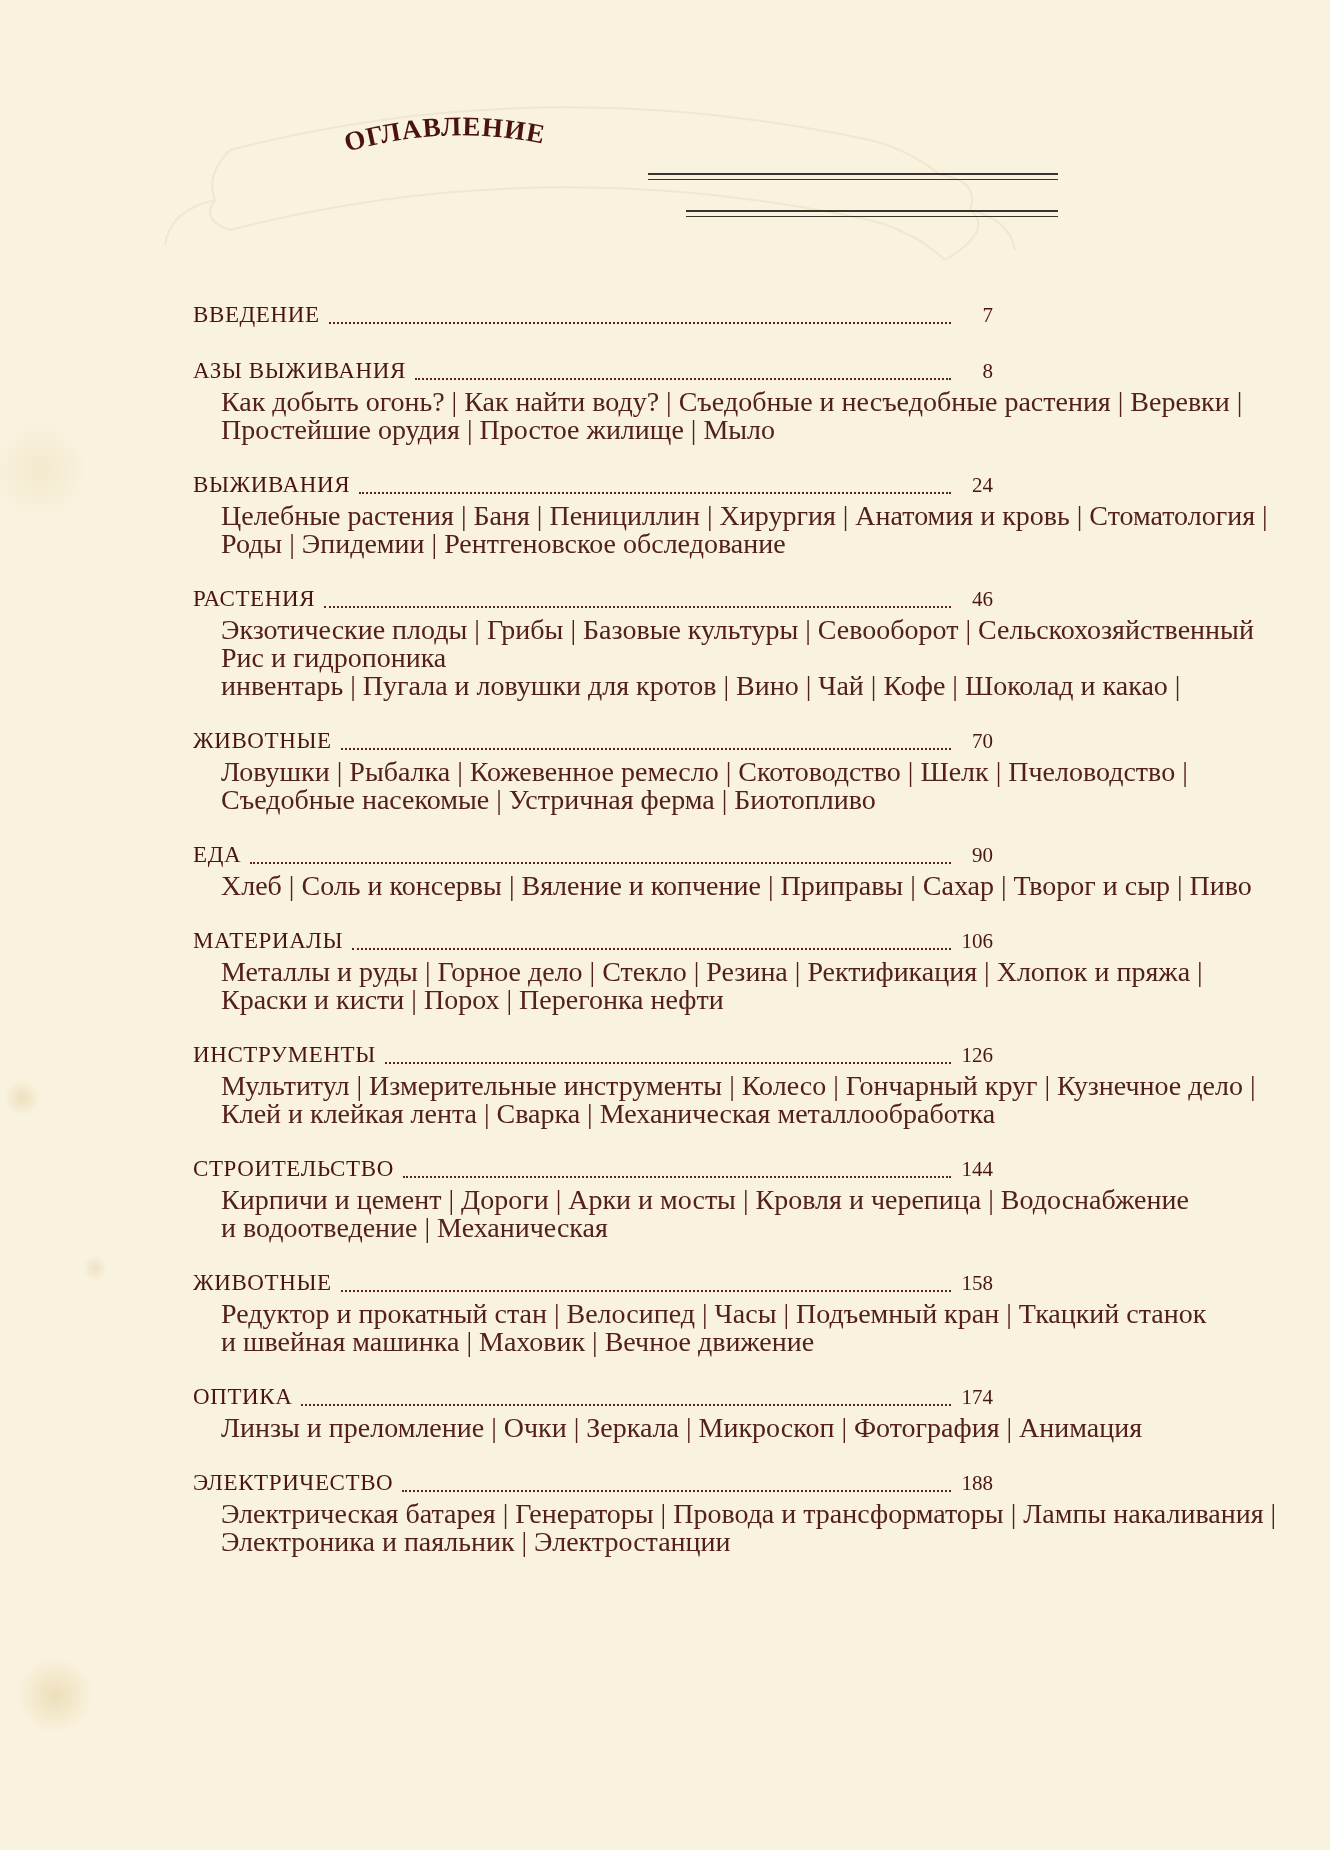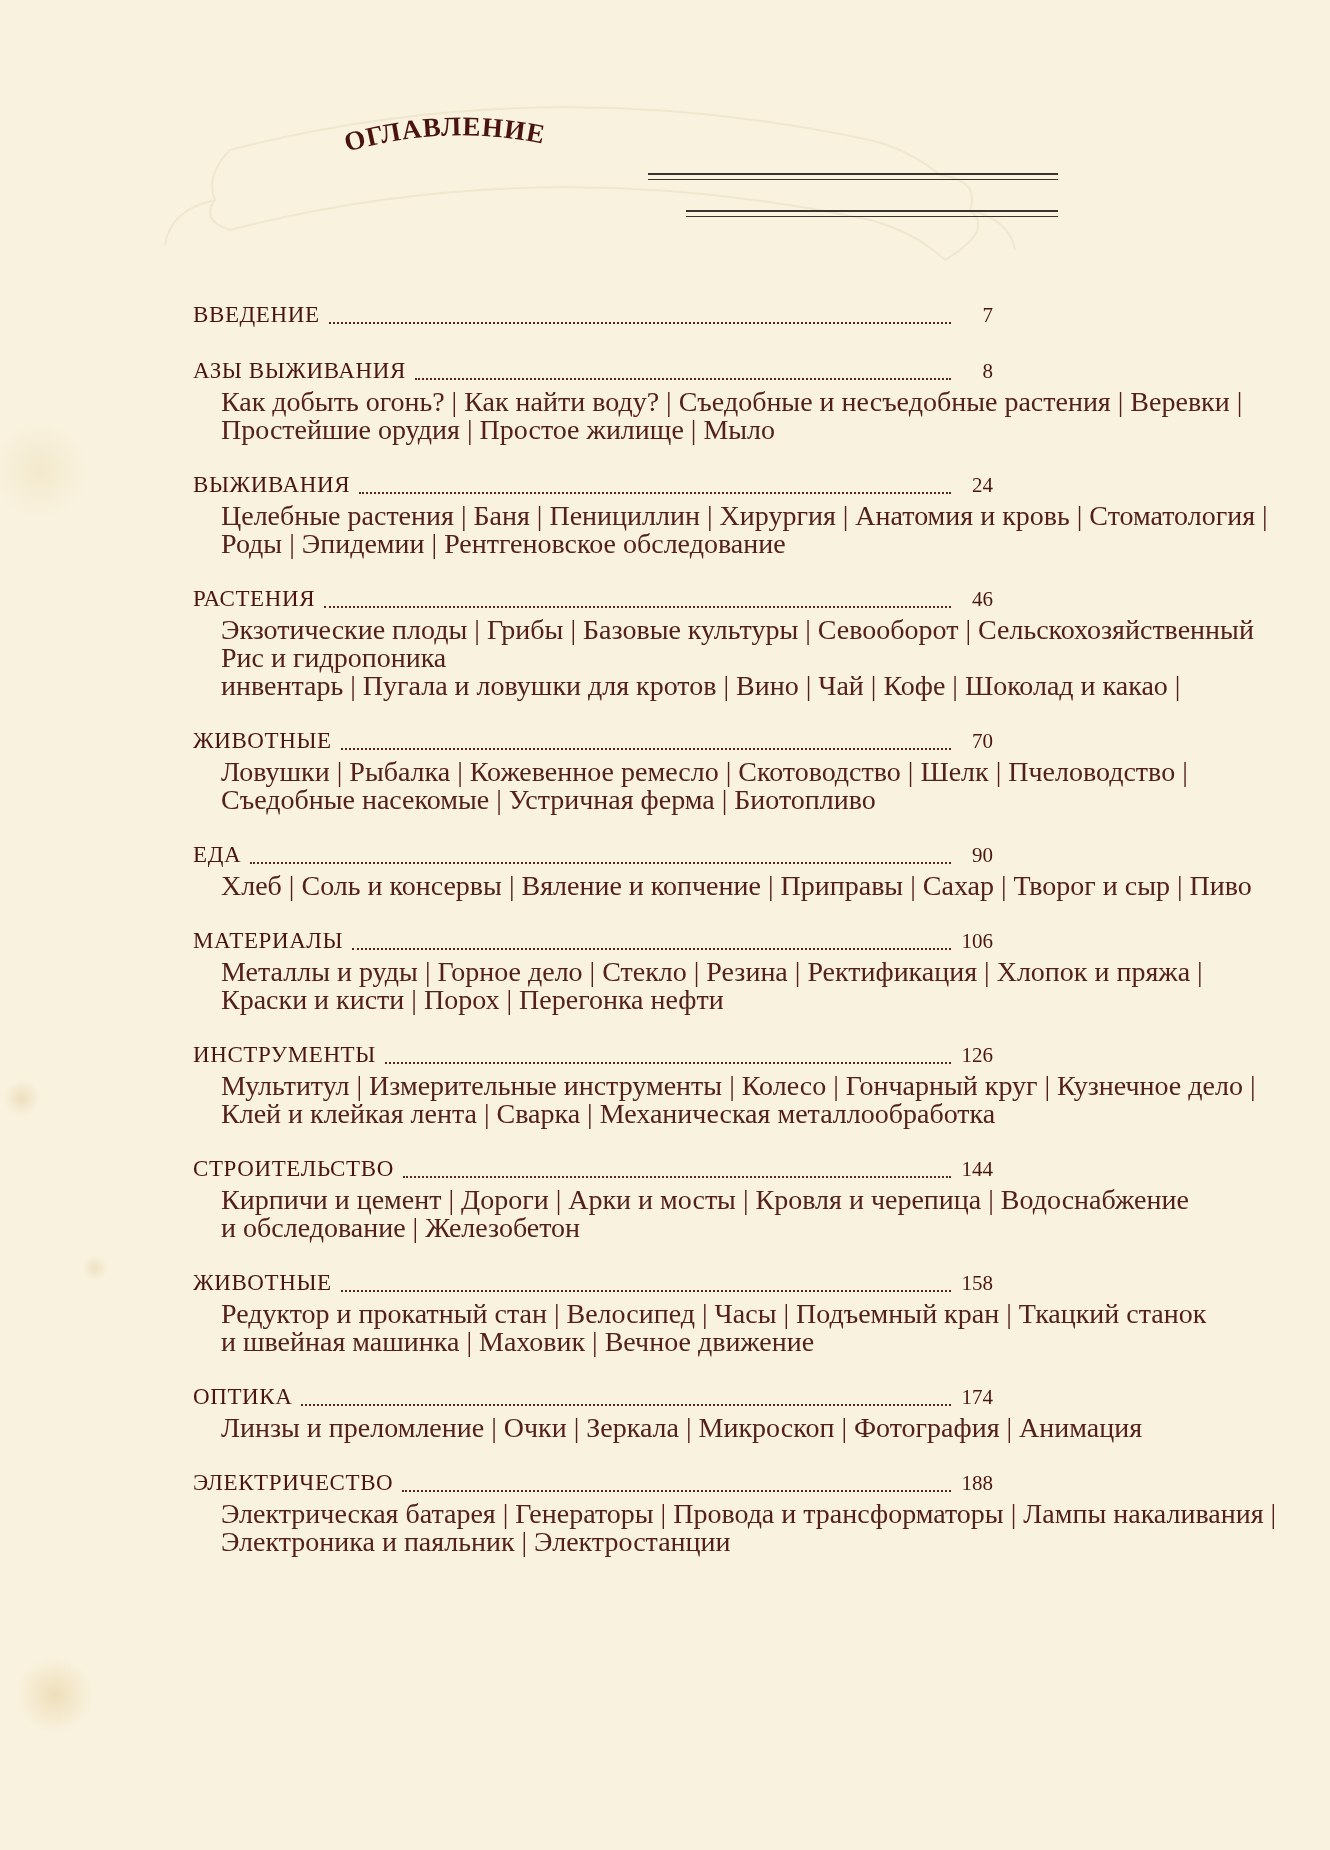--- a/index.html
+++ b/index.html
@@ -213,21 +213,21 @@
   </section>
 
   <section class="entry">
     <div class="entry-head">
       <span class="entry-title">СТРОИТЕЛЬСТВО</span>
       <span class="dots"></span>
       <span class="pagenum">144</span>
     </div>
     <div class="entry-topics">
           <div class="topic-line">Кирпичи и цемент | Дороги | Арки и мосты | Кровля и черепица | Водоснабжение</div>
-          <div class="topic-line">и обследование | Железобетон</div>
+          <div class="topic-line">и водоотведение | Механическая</div>
         </div>
   </section>
 
   <section class="entry">
     <div class="entry-head">
       <span class="entry-title">ЖИВОТНЫЕ</span>
       <span class="dots"></span>
       <span class="pagenum">158</span>
     </div>
     <div class="entry-topics">

